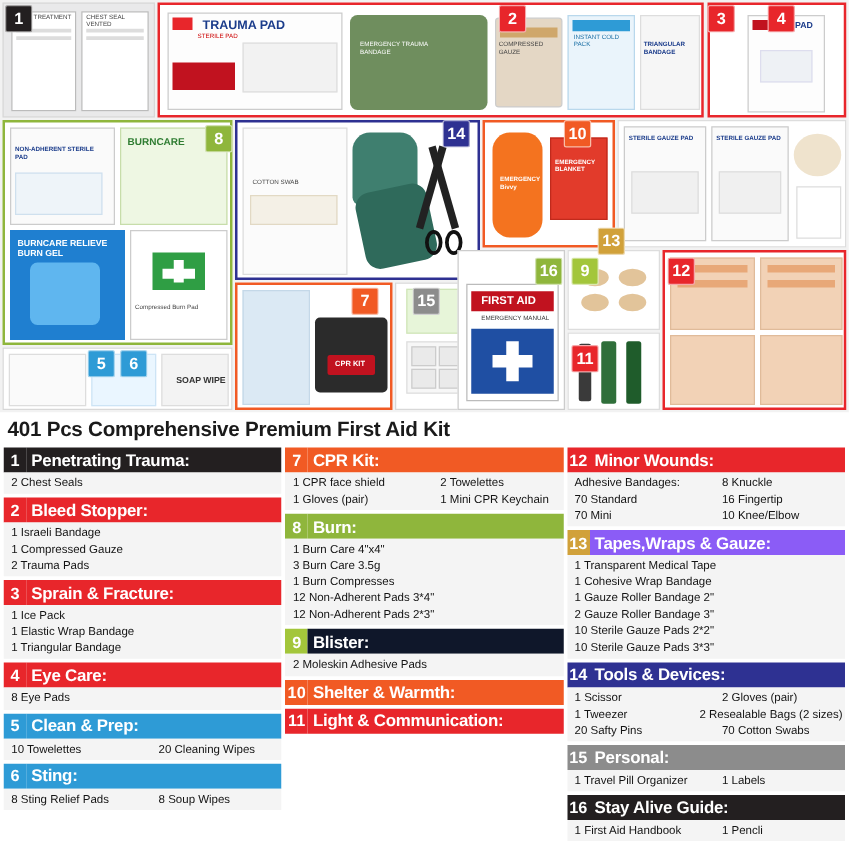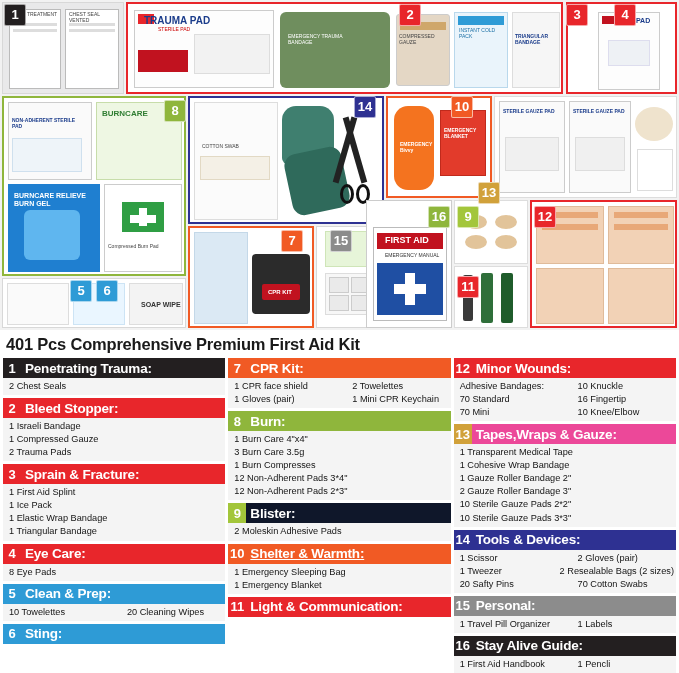--- a/index.html
+++ b/index.html
@@ -114,21 +114,21 @@
     <div style="position:absolute;left:10px;top:20px;width:44px;height:3px;background:#ddd;"></div>
     <div style="position:absolute;left:10px;top:26px;width:44px;height:3px;background:#ddd;"></div>
     <div style="position:absolute;left:66px;top:20px;width:46px;height:3px;background:#ddd;"></div>
     <div style="position:absolute;left:66px;top:26px;width:46px;height:3px;background:#ddd;"></div>
   </div>
 
   <div class="ph" style="left:126px; top:2px; width:437px; height:92px; background:#fff; border:2px solid #e8262b;">
 
     <div style="position:absolute;left:6px;top:6px;width:140px;height:78px;background:#fdfdfd;border:1px solid #ccc;"></div>
     <div style="position:absolute;left:10px;top:10px;width:16px;height:10px;background:#e8262b;"></div>
-    <div class="lbl" style="left:16px;top:11px;font-size:10px;font-weight:bold;color:#1b3c8b;">TRAUMA PAD</div>
+    <div class="lbl" style="left:34px;top:11px;font-size:10px;font-weight:bold;color:#1b3c8b;">TRAUMA PAD</div>
     <div class="lbl" style="left:30px;top:23px;font-size:5px;color:#c00;">STERILE PAD</div>
     <div style="position:absolute;left:10px;top:46px;width:50px;height:22px;background:#c1121f;"></div>
     <div style="position:absolute;left:66px;top:30px;width:76px;height:40px;background:#f2f2f2;border:1px solid #ddd;"></div>
 
     <div style="position:absolute;left:152px;top:8px;width:110px;height:76px;background:#6f8e5e;border-radius:6px;"></div>
     <div class="lbl" style="left:160px;top:30px;width:60px;color:#fff;font-size:5px;">EMERGENCY TRAUMA BANDAGE</div>
 
     <div style="position:absolute;left:268px;top:10px;width:54px;height:72px;background:#e4d7c5;border:1px solid #ccc;border-radius:3px;"></div>
     <div style="position:absolute;left:272px;top:18px;width:46px;height:8px;background:#cfa76b;"></div>
     <div class="lbl" style="left:271px;top:30px;width:48px;">COMPRESSED GAUZE</div>
@@ -309,23 +309,20 @@
           </div>
         </div>
       </div>
       <div class="block">
         <div class="bhead">
           <div class="bnum" style="background: rgb(232, 38, 43);">3</div>
           <div class="btitle" style="background: rgb(232, 38, 43);">Sprain &amp; Fracture:</div>
         </div>
         <div class="bbody">
           <div class="row">
-            <div class="c1 line">1 First Aid Splint</div>
-          </div>
-          <div class="row">
             <div class="c1 line">1 Ice Pack</div>
           </div>
           <div class="row">
             <div class="c1 line">1 Elastic Wrap Bandage</div>
           </div>
           <div class="row">
             <div class="c1 line">1 Triangular Bandage</div>
           </div>
         </div>
       </div>
@@ -350,20 +347,26 @@
             <div class="c1 line">10 Towelettes</div>
             <div class="c2 line">20 Cleaning Wipes</div>
           </div>
         </div>
       </div>
       <div class="block">
         <div class="bhead">
           <div class="bnum" style="background: rgb(46, 155, 214);">6</div>
           <div class="btitle" style="background: rgb(46, 155, 214);">Sting:</div>
         </div>
+        <div class="bbody">
+          <div class="row">
+            <div class="c1 line">8 Sting Relief Pads</div>
+            <div class="c2 line">8 Soup Wipes</div>
+          </div>
+        </div>
       </div>
     </div>
   <div class="col">
       <div class="block">
         <div class="bhead">
           <div class="bnum" style="background: rgb(241, 90, 36);">7</div>
           <div class="btitle" style="background: rgb(241, 90, 36);">CPR Kit:</div>
         </div>
         <div class="bbody">
           <div class="row">
@@ -406,63 +409,55 @@
         </div>
         <div class="bbody">
           <div class="row">
             <div class="c1 line">2 Moleskin Adhesive Pads</div>
           </div>
         </div>
       </div>
       <div class="block">
         <div class="bhead">
           <div class="bnum" style="background: rgb(241, 90, 36);">10</div>
-          <div class="btitle" style="background: rgb(241, 90, 36); text-decoration: underline;">Shelter &amp; Warmth:</div>
-        </div>
-        <div class="bbody">
-          <div class="row">
-            <div class="c1 line">1 Emergency Sleeping Bag</div>
-          </div>
-          <div class="row">
-            <div class="c1 line">1 Emergency Blanket</div>
-          </div>
+          <div class="btitle" style="background: rgb(241, 90, 36);">Shelter &amp; Warmth:</div>
         </div>
       </div>
       <div class="block">
         <div class="bhead">
           <div class="bnum" style="background: rgb(232, 38, 43);">11</div>
           <div class="btitle" style="background: rgb(232, 38, 43);">Light &amp; Communication:</div>
         </div>
       </div>
     </div>
   <div class="col">
       <div class="block">
         <div class="bhead">
           <div class="bnum" style="background: rgb(232, 38, 43);">12</div>
           <div class="btitle" style="background: rgb(232, 38, 43);">Minor Wounds:</div>
         </div>
         <div class="bbody">
           <div class="row">
             <div class="c1 line">Adhesive Bandages:</div>
-            <div class="c2 line">10 Knuckle</div>
+            <div class="c2 line">8 Knuckle</div>
           </div>
           <div class="row">
             <div class="c1 line">70 Standard</div>
             <div class="c2 line">16 Fingertip</div>
           </div>
           <div class="row">
             <div class="c1 line">70 Mini</div>
             <div class="c2 line">10 Knee/Elbow</div>
           </div>
         </div>
       </div>
       <div class="block">
         <div class="bhead">
           <div class="bnum" style="background: rgb(209, 161, 58);">13</div>
-          <div class="btitle" style="background: #ec4899;">Tapes,Wraps &amp; Gauze:</div>
+          <div class="btitle" style="background: #8b5cf6;">Tapes,Wraps &amp; Gauze:</div>
         </div>
         <div class="bbody">
           <div class="row">
             <div class="c1 line">1 Transparent Medical Tape</div>
           </div>
           <div class="row">
             <div class="c1 line">1 Cohesive Wrap Bandage</div>
           </div>
           <div class="row">
             <div class="c1 line">1 Gauze Roller Bandage 2"</div>

